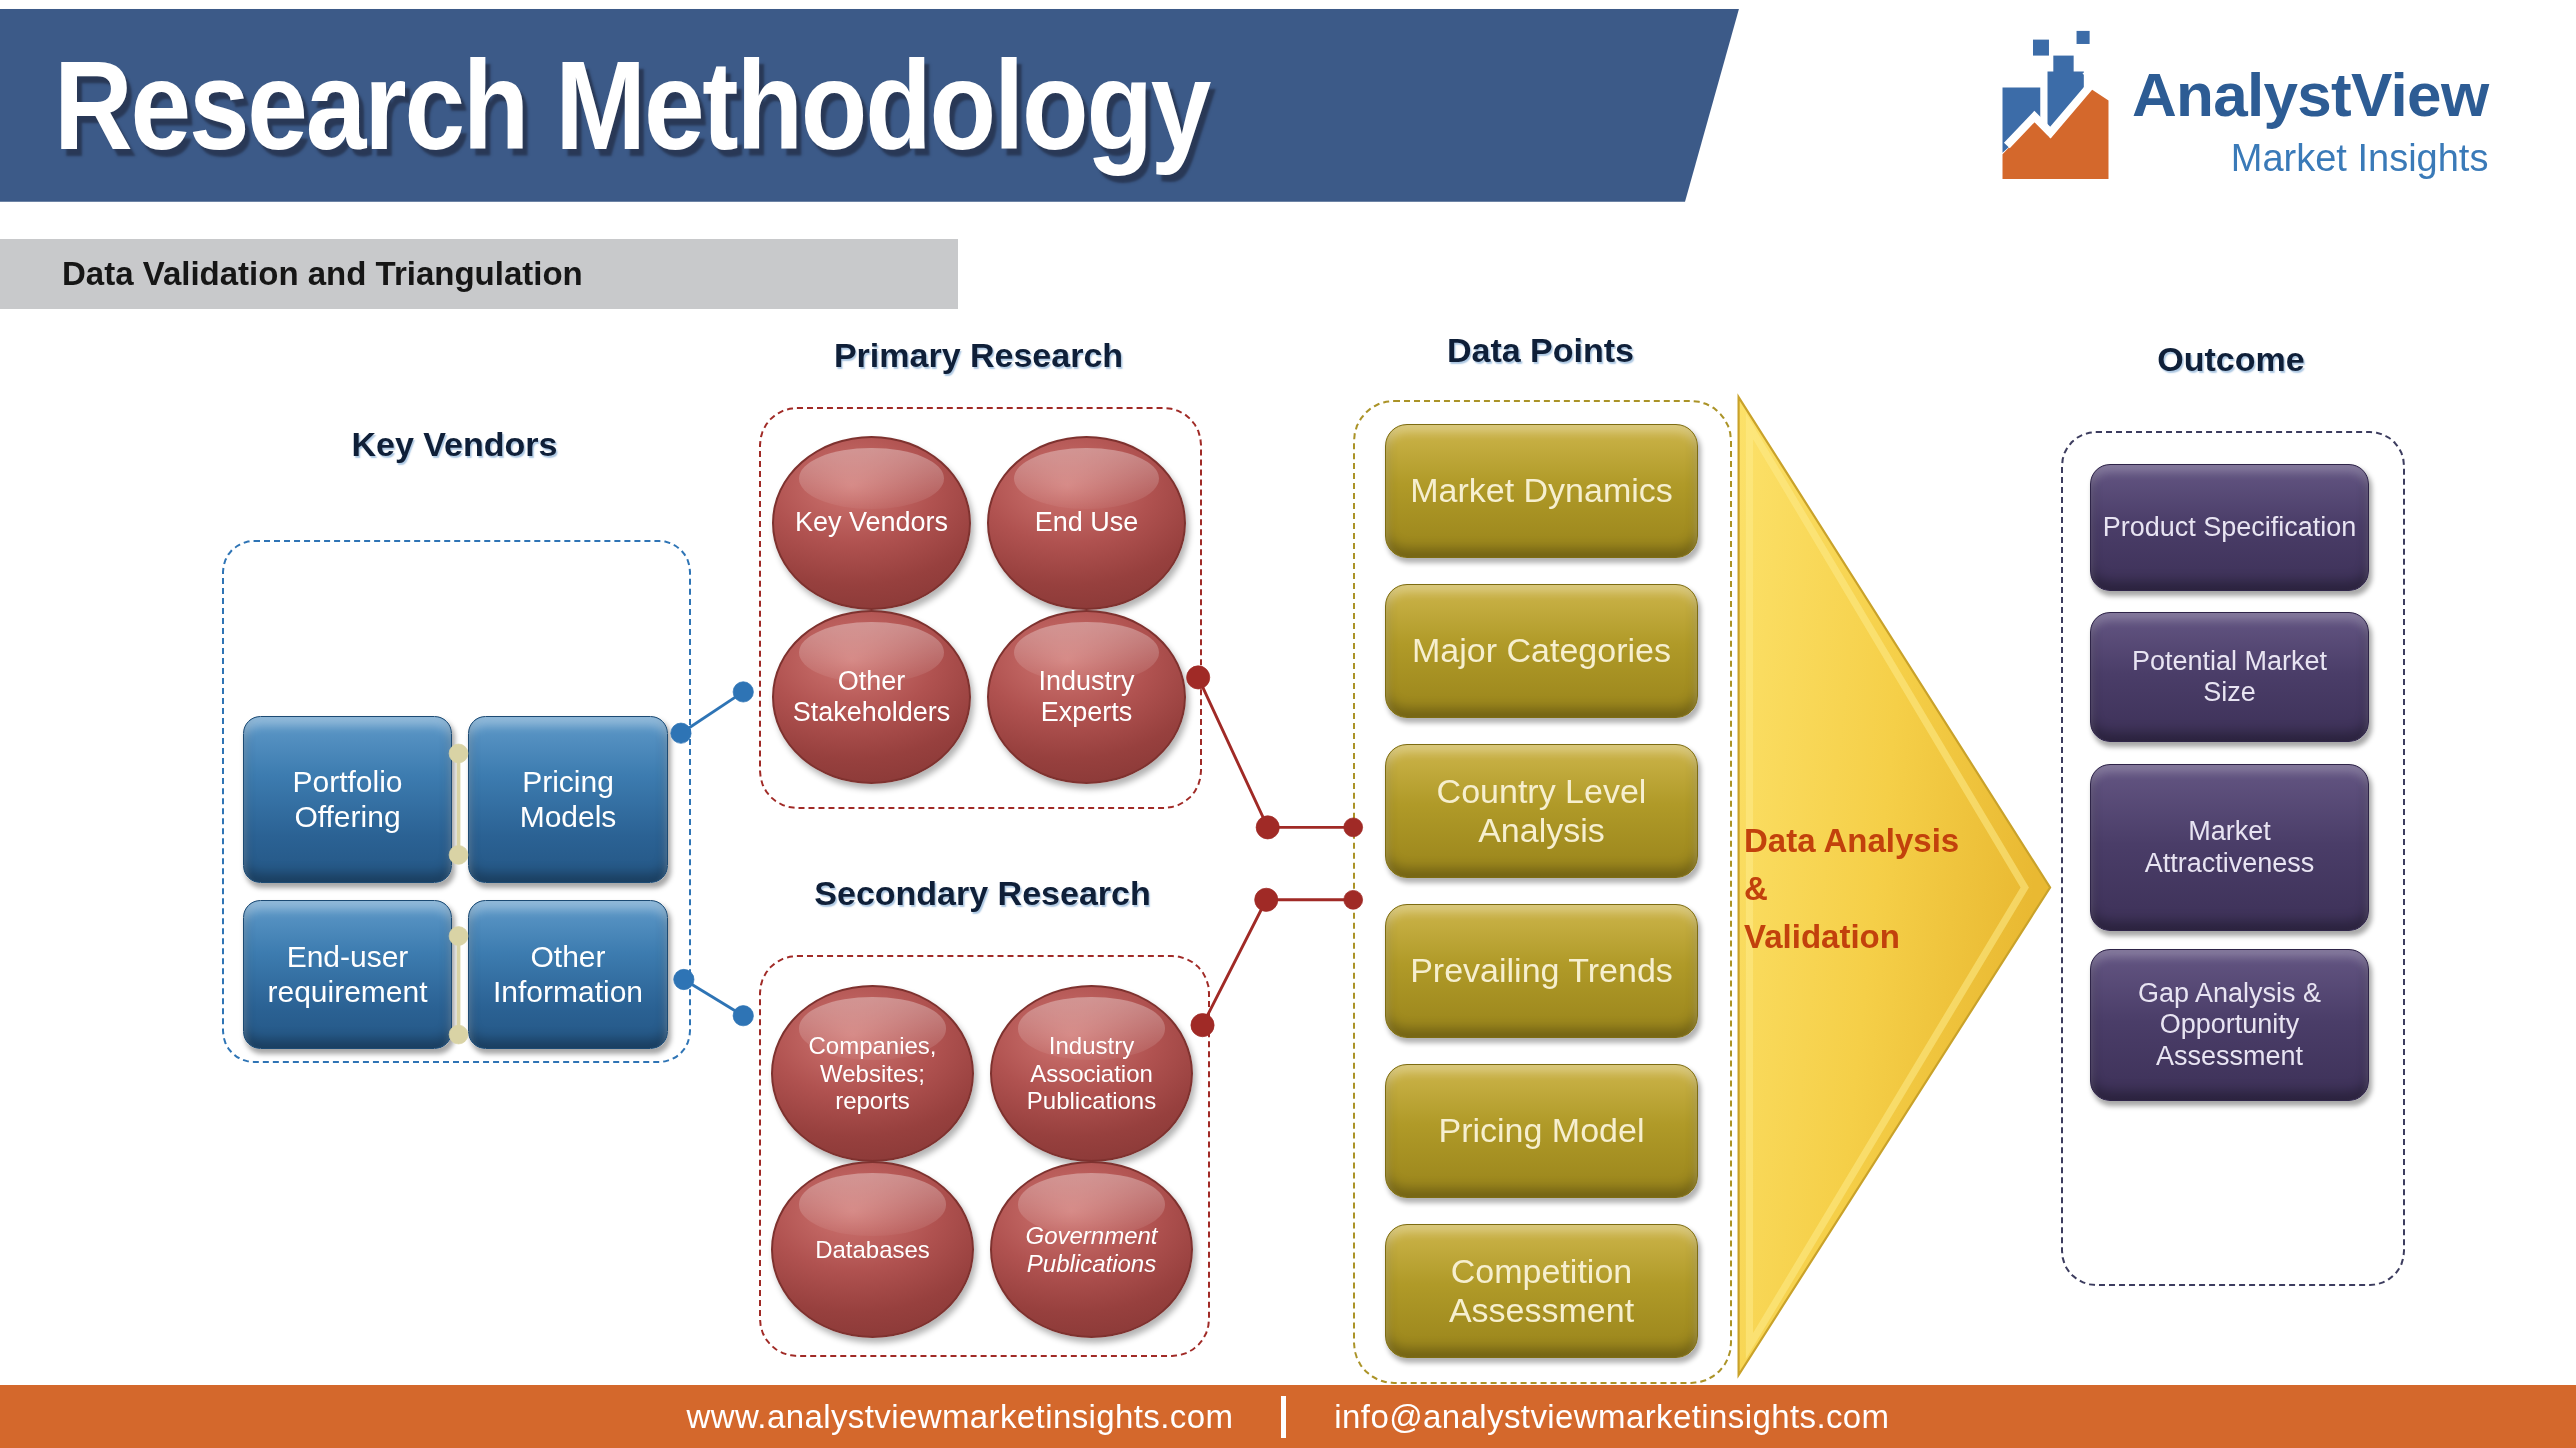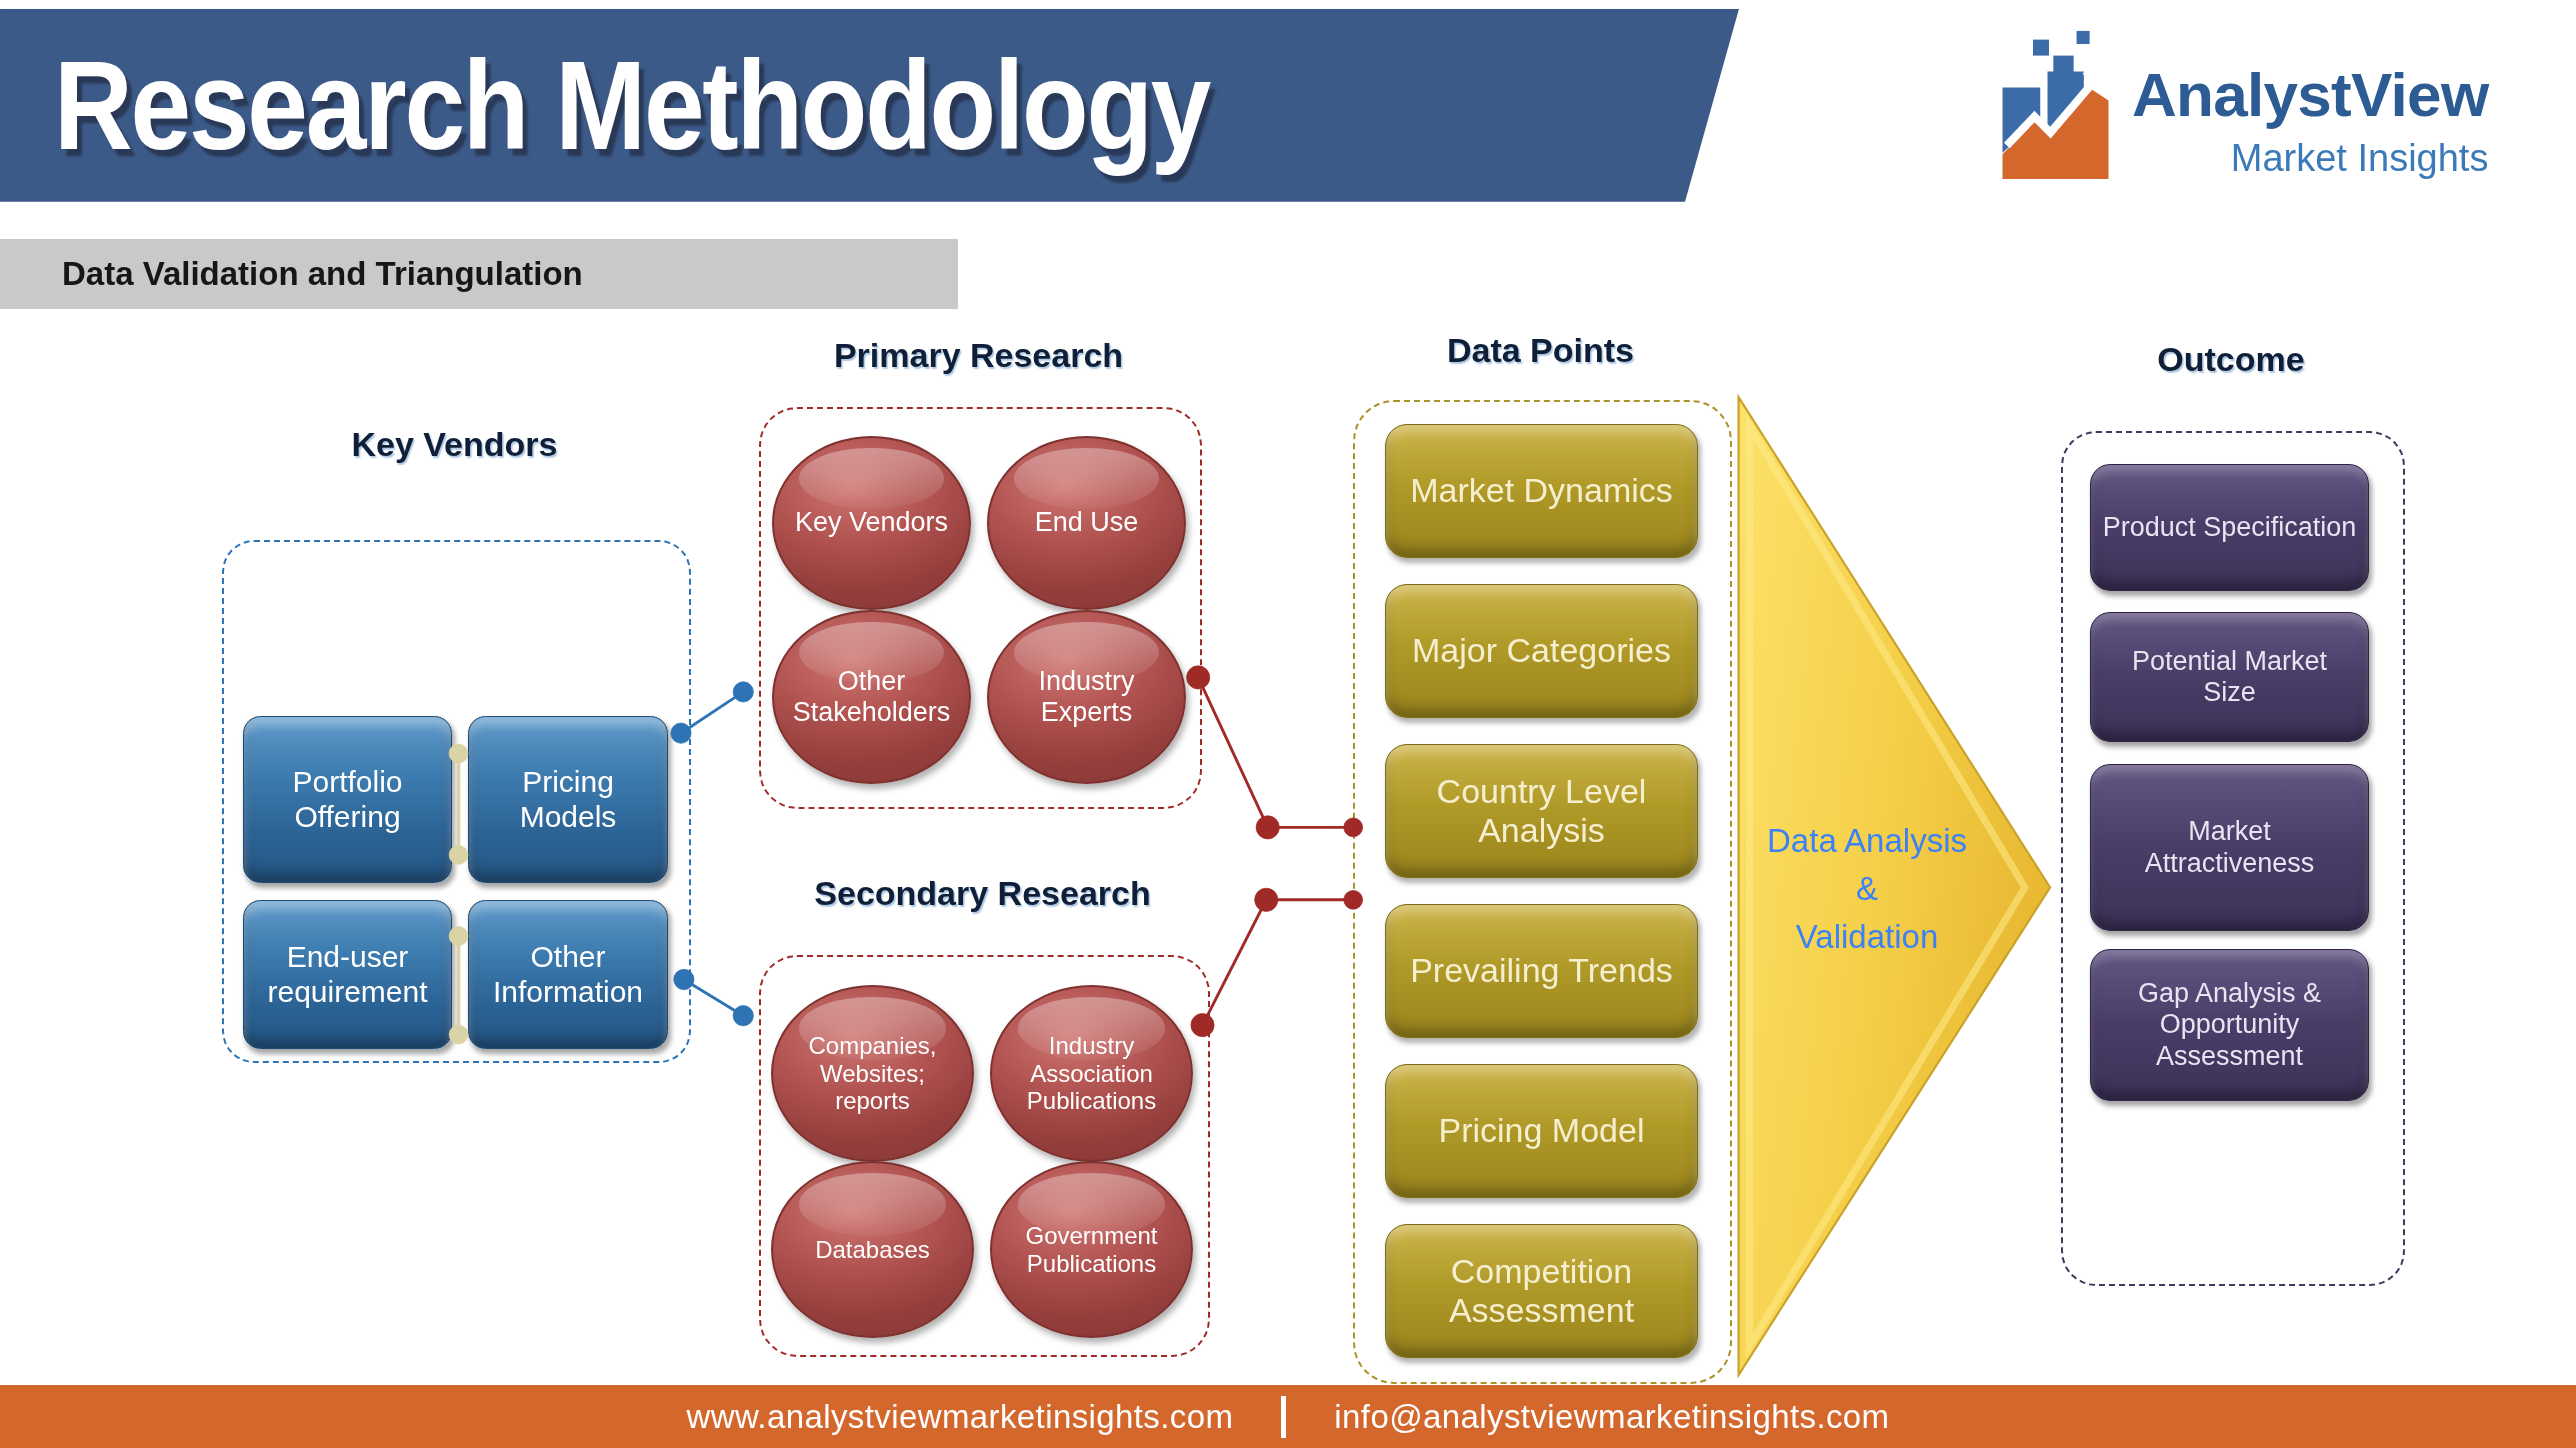--- a/index.html
+++ b/index.html
@@ -56,22 +56,22 @@
 
   .gold-box{background:linear-gradient(180deg,#cdb54b 0%,#b09a28 45%,#99841b 100%);
             border:1.4px solid #7d6c12;border-radius:22px;color:#f6efcf;font-size:34px;
             box-shadow:inset 0 7.2px 10px rgba(255,255,255,.3),inset 0 -8.7px 11.6px rgba(0,0,0,.25),2.9px 4.3px 5.8px rgba(0,0,0,.3);}
 
   .purple-box{background:linear-gradient(180deg,#645683 0%,#4a3d68 48%,#3d3158 100%);
             border:1.4px solid #2e2448;border-radius:20px;color:#e8e4f2;font-size:27px;
             box-shadow:inset 0 7.2px 8.7px rgba(255,255,255,.22),inset 0 -8.7px 11.6px rgba(0,0,0,.3),2.9px 4.3px 5.8px rgba(0,0,0,.35);}
 
   
-  .arrow-label{position:absolute;left:1744px;top:817px;width:246px;text-align:center;z-index:6;
-               font-size:33px;font-weight:400;color:#3b82f6;line-height:1.45;}
+  .arrow-label{position:absolute;left:1744px;top:817px;width:246px;text-align:left;z-index:6;
+               font-size:33px;font-weight:700;color:#c2410c;line-height:1.45;}
 
   
   .overlay{position:absolute;left:0;top:0;width:2576px;height:1449px;z-index:5;pointer-events:none;}
 
   
   .footer-bar{position:absolute;left:0;top:1385px;width:2576px;height:64px;background:#d4682c;
               display:flex;align-items:center;justify-content:center;gap:48px;}
   .f-text{color:#ffffff;font-size:33px;letter-spacing:0.4px;}
   .f-sep{width:5px;height:42px;background:#ffffff;display:inline-block;}
 </style>
@@ -125,21 +125,21 @@
   <div class="node blue-box" style="left:468px;top:900px;width:200px;height:149px;">Other Information</div>
 
   <div class="node ellipse" style="left:772px;top:436px;width:199px;height:174px;">Key Vendors</div>
   <div class="node ellipse" style="left:987px;top:436px;width:199px;height:174px;">End Use</div>
   <div class="node ellipse" style="left:772px;top:610px;width:199px;height:174px;">Other Stakeholders</div>
   <div class="node ellipse" style="left:987px;top:610px;width:199px;height:174px;">Industry Experts</div>
 
   <div class="node ellipse small" style="left:771px;top:985px;width:203px;height:177px;">Companies, Websites; reports</div>
   <div class="node ellipse small" style="left:990px;top:985px;width:203px;height:177px;">Industry Association Publications</div>
   <div class="node ellipse small" style="left:771px;top:1161px;width:203px;height:177px;">Databases</div>
-  <div class="node ellipse small" style="left:990px;top:1161px;width:203px;height:177px;">Government Publications</div>
+  <div class="node ellipse small" style="left:990px;top:1161px;width:203px;height:177px;font-style:italic;">Government Publications</div>
 
   <div class="node gold-box" style="left:1385px;top:424px;width:313px;height:134px;">Market Dynamics</div>
   <div class="node gold-box" style="left:1385px;top:584px;width:313px;height:134px;">Major Categories</div>
   <div class="node gold-box" style="left:1385px;top:744px;width:313px;height:134px;">Country Level Analysis</div>
   <div class="node gold-box" style="left:1385px;top:904px;width:313px;height:134px;">Prevailing Trends</div>
   <div class="node gold-box" style="left:1385px;top:1064px;width:313px;height:134px;">Pricing Model</div>
   <div class="node gold-box" style="left:1385px;top:1224px;width:313px;height:134px;">Competition Assessment</div>
 
   <div class="node purple-box" style="left:2090px;top:464px;width:279px;height:127px;">Product Specification</div>
   <div class="node purple-box" style="left:2090px;top:612px;width:279px;height:130px;">Potential Market Size</div>

